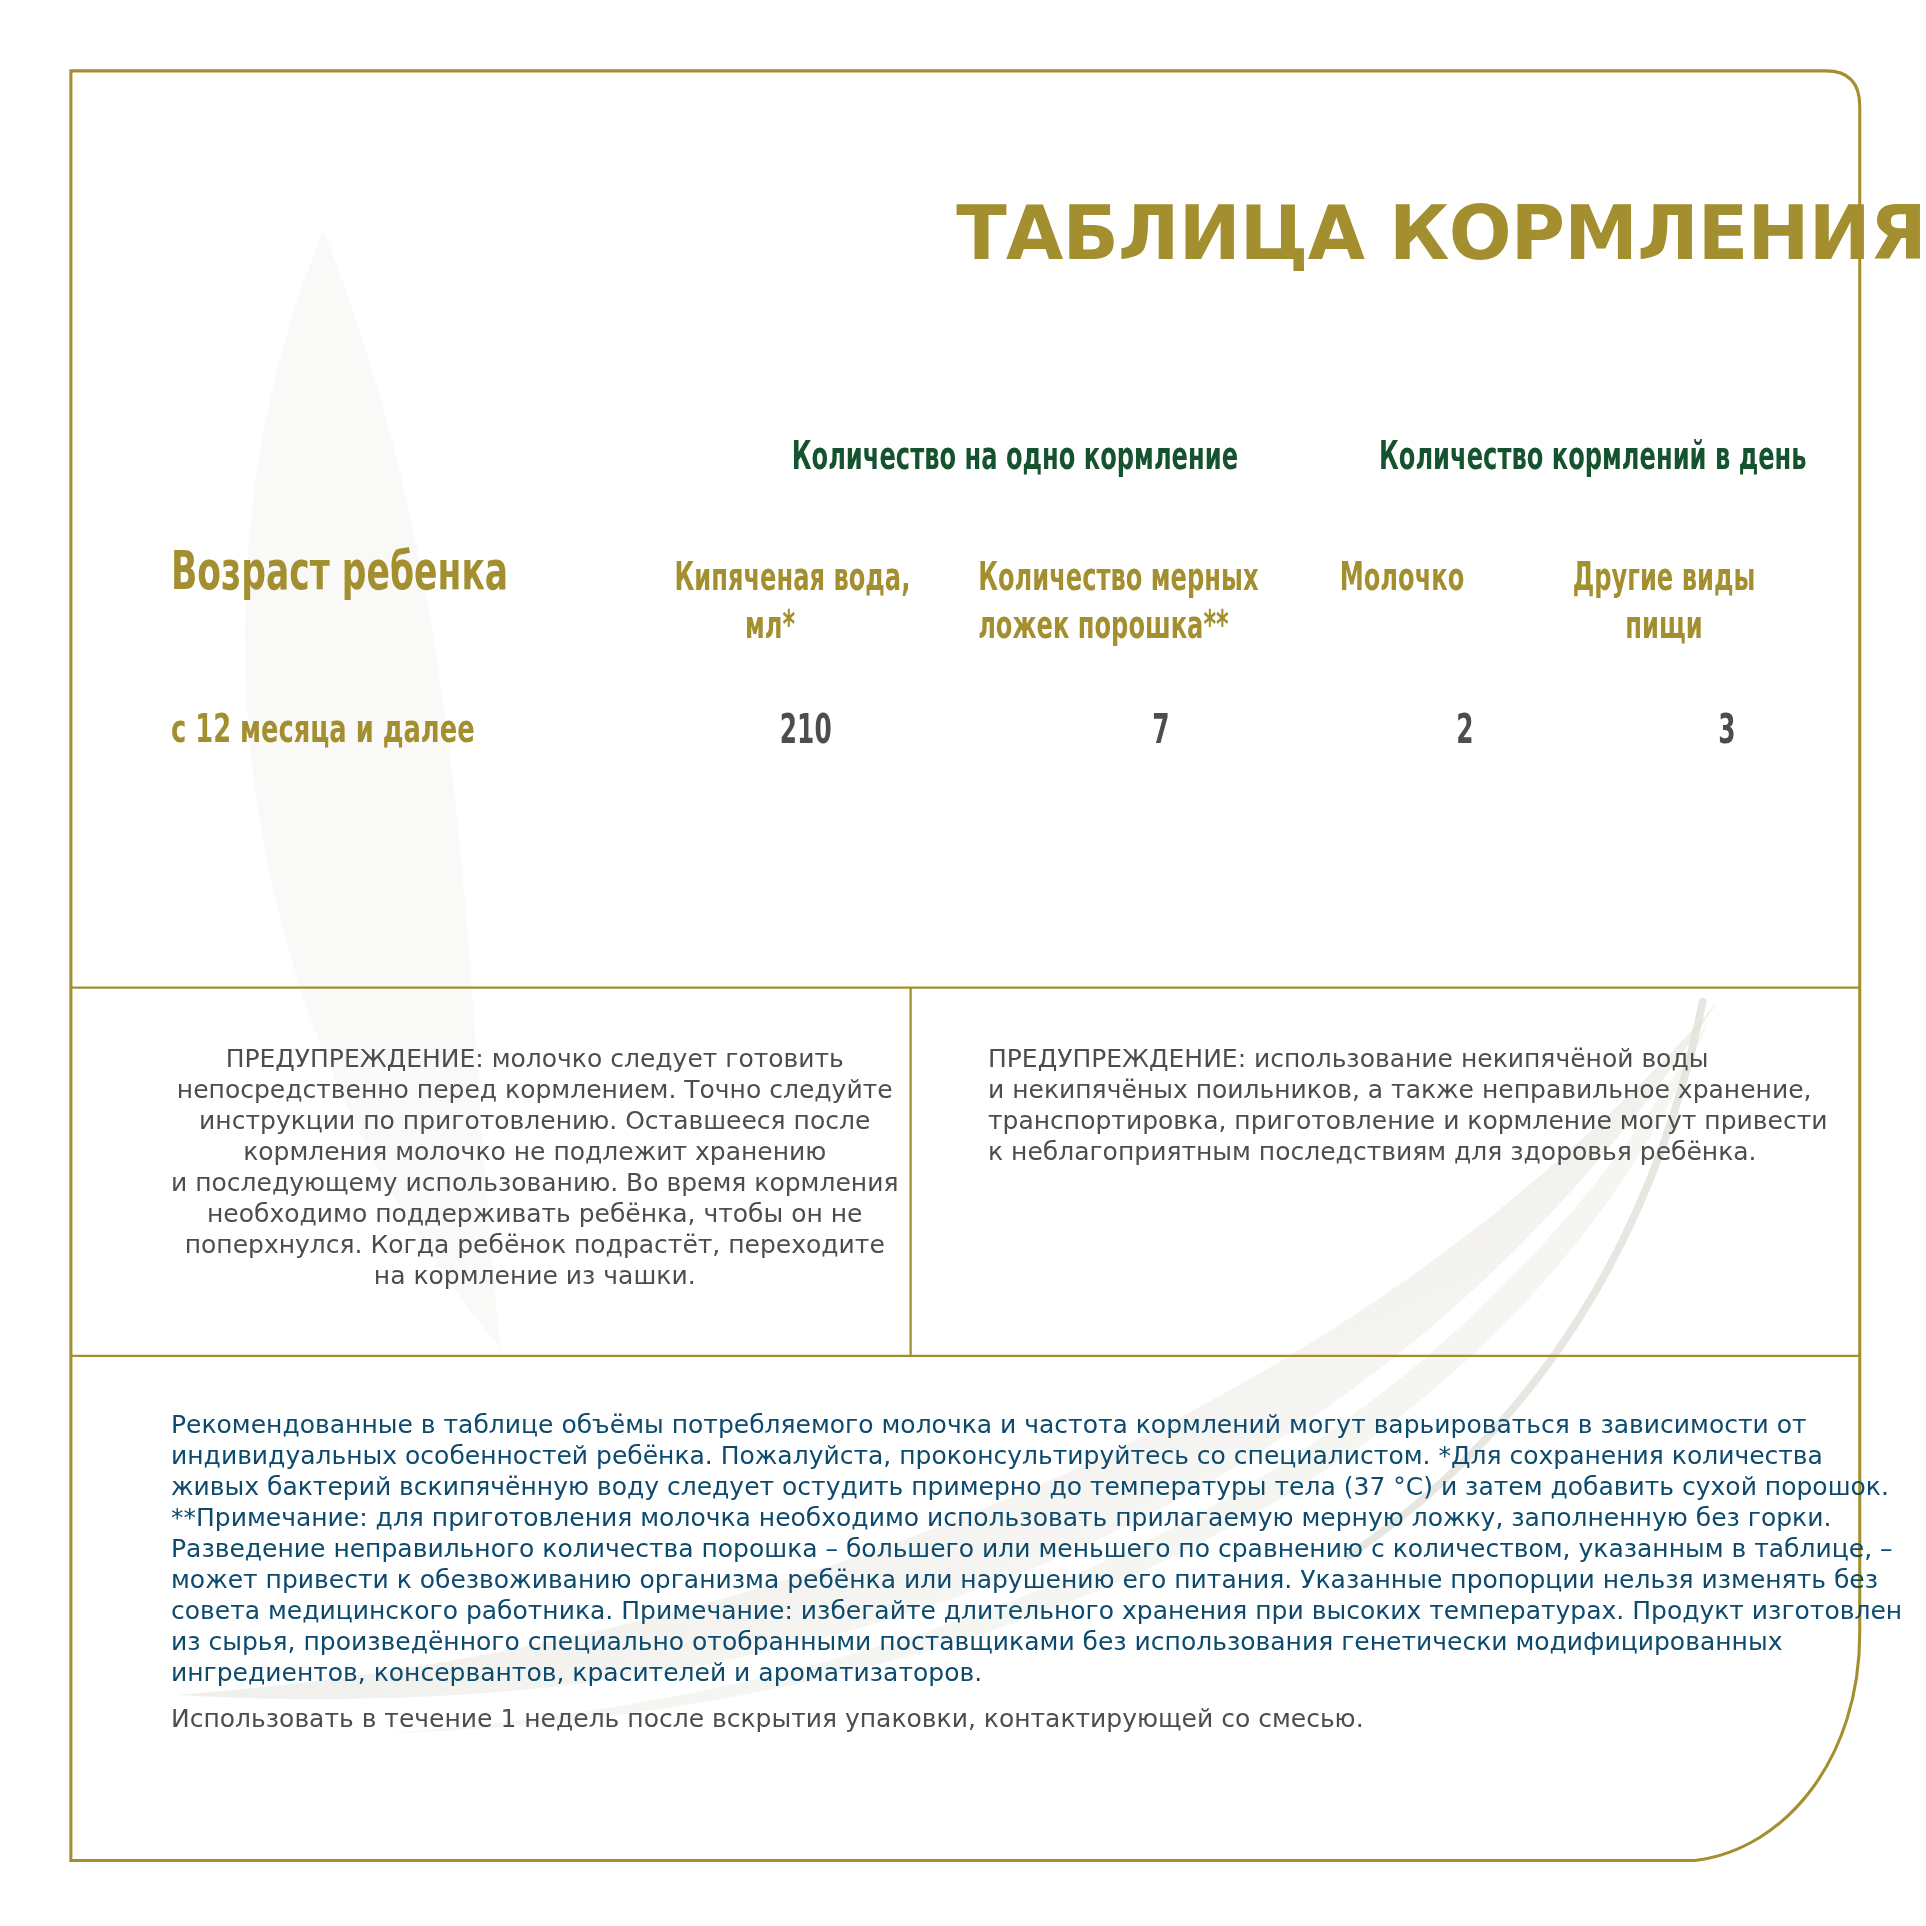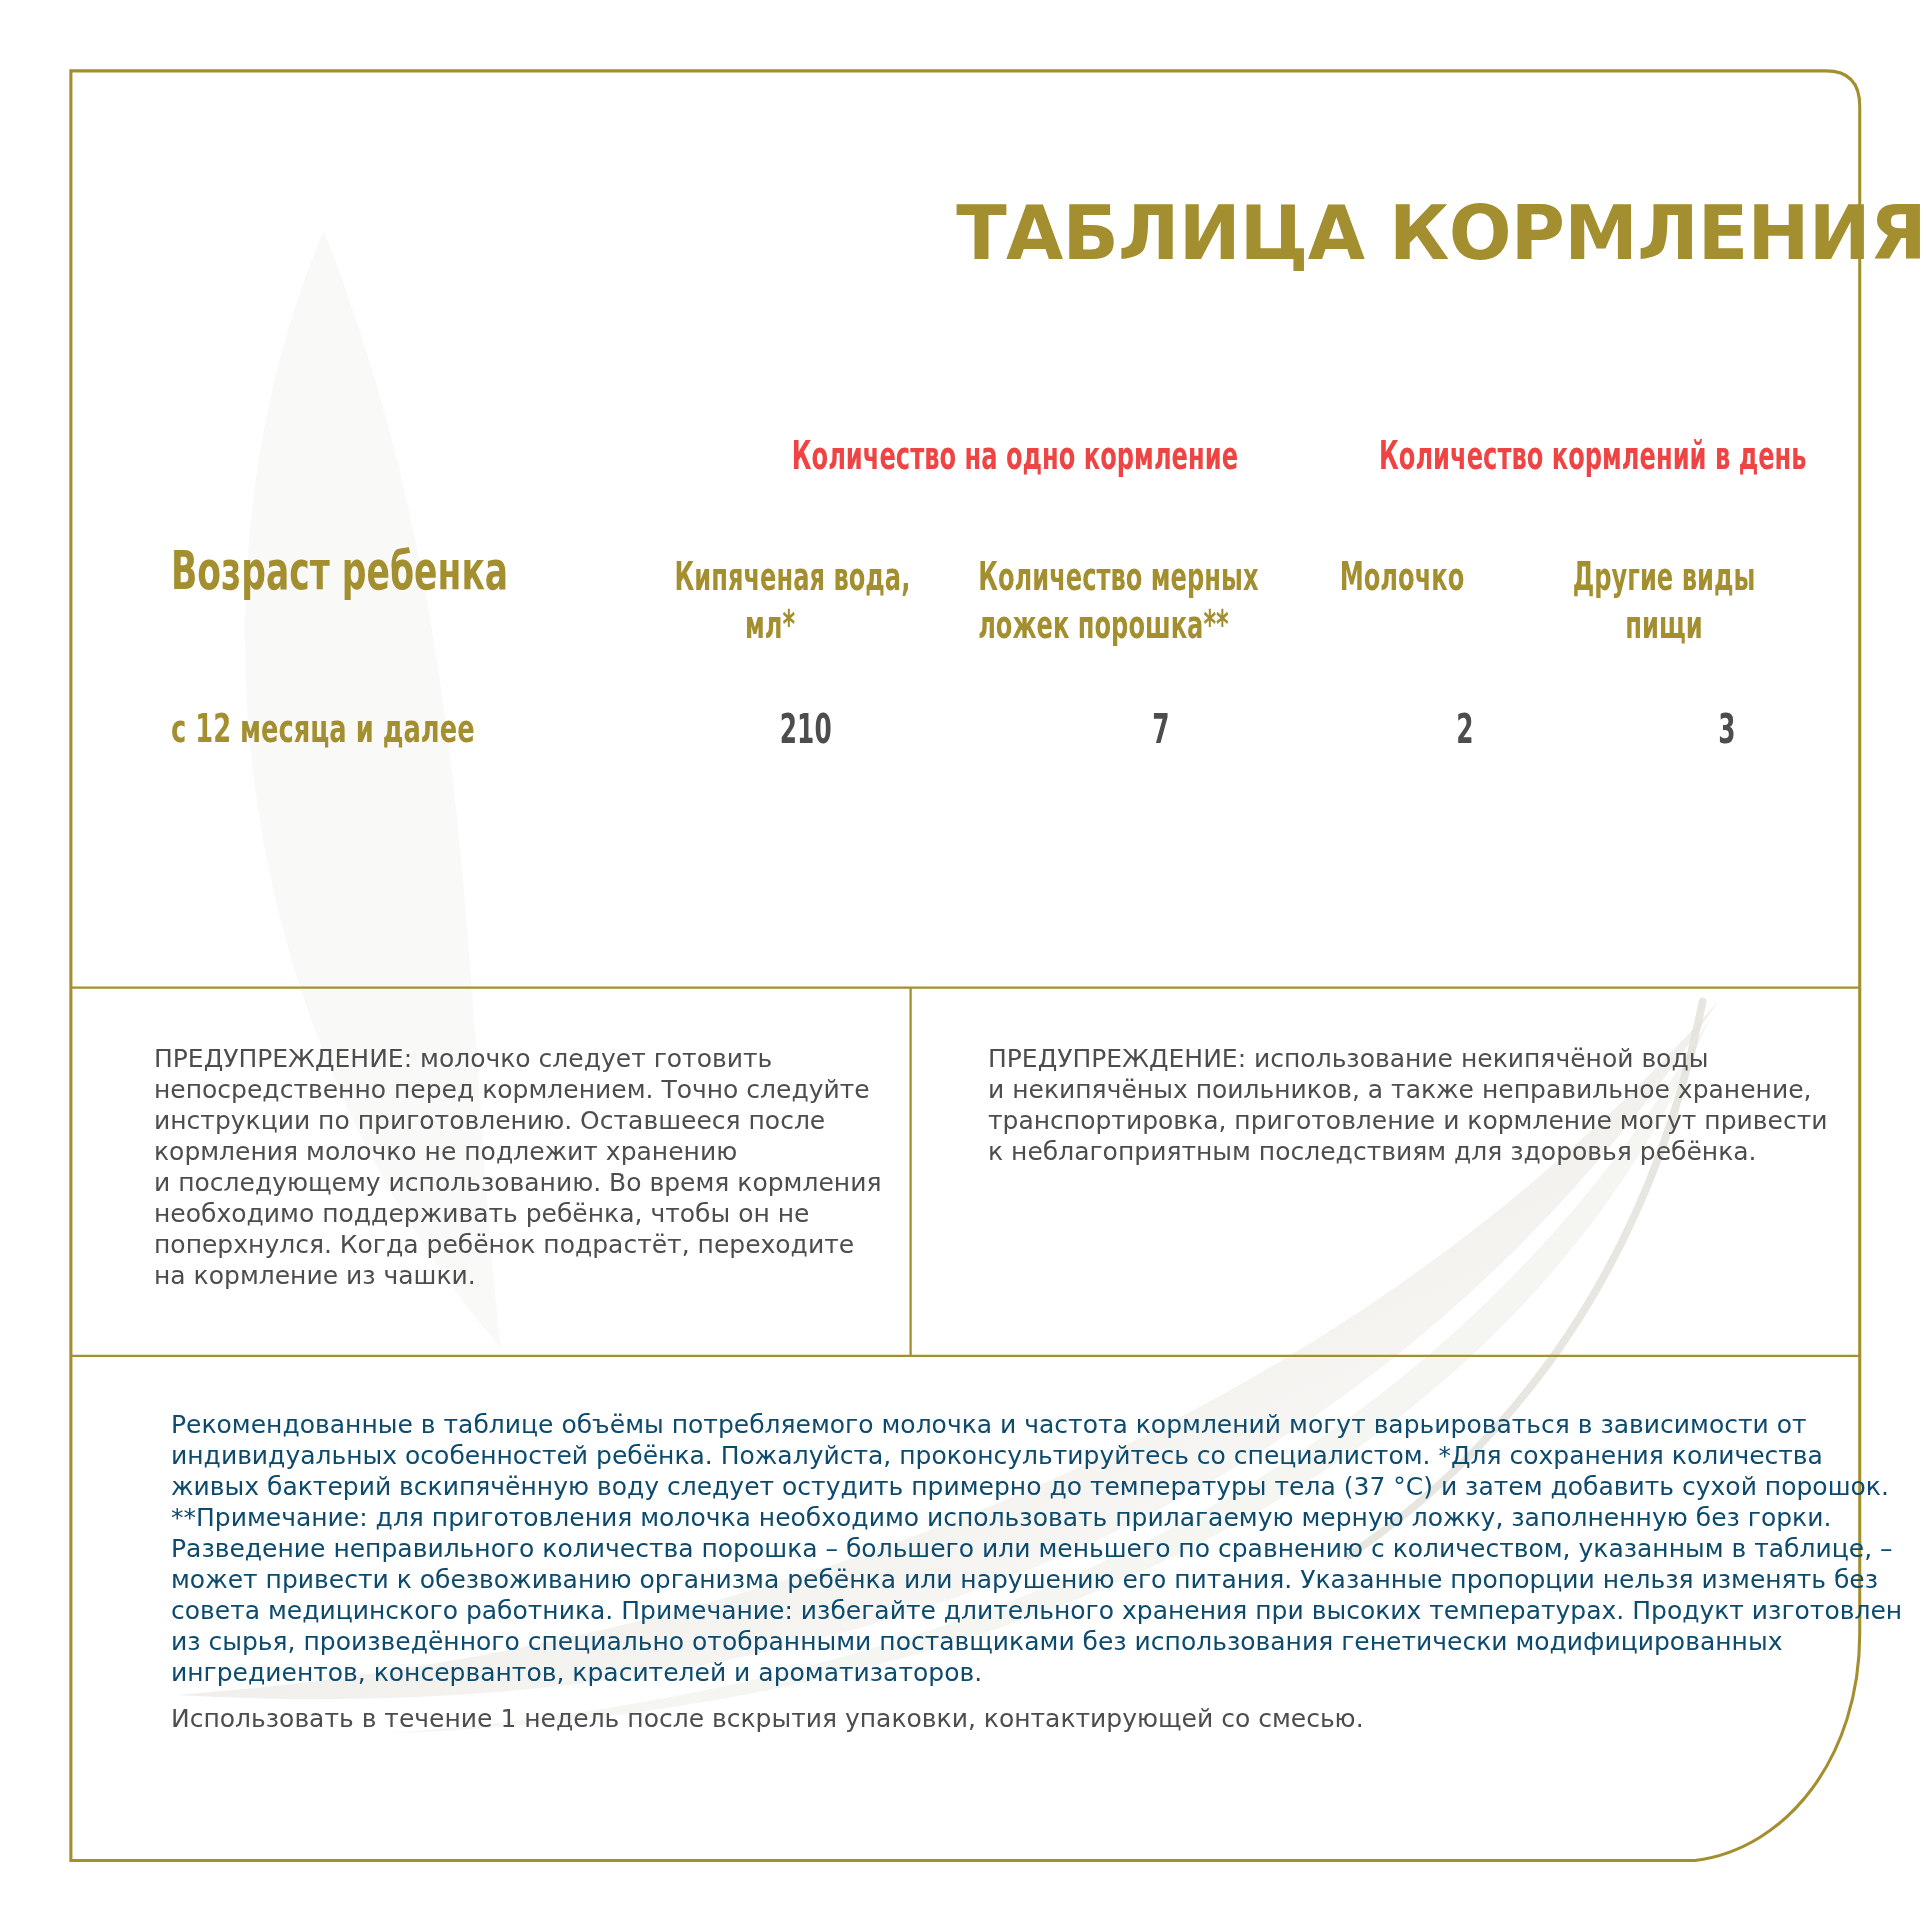--- a/index.html
+++ b/index.html
@@ -47,21 +47,21 @@
       white-space: nowrap;
     }
     .hdr-group {
       position: absolute;
       top: 436px;
       font-family: "DejaVu Sans", sans-serif;
       font-weight: bold;
       font-size: 39px;
       line-height: 1;
       text-align: center;
-      color: #ef4444;
+      color: #14532d;
     }
     .hdr-group .cond { transform: scaleX(0.62); }
 
     .hdr-age {
       position: absolute;
       left: 171px;
       top: 544px;
       font-family: "DejaVu Sans", sans-serif;
       font-weight: bold;
       font-size: 54px;
@@ -201,21 +201,21 @@
     <span class="cond">7</span>
   </div>
   <div class="row-val" style="left:1325px; width:154px;">
     <span class="cond">2</span>
   </div>
   <div class="row-val" style="left:1587px; width:154px;">
     <span class="cond">3</span>
   </div>
 </div>
 
-<div class="warn" style="left:154px; top:1043px;">ПРЕДУПРЕЖДЕНИЕ: молочко следует готовить
+<div class="warn" style="left:171px; top:1043px;text-align:center;">ПРЕДУПРЕЖДЕНИЕ: молочко следует готовить
 непосредственно перед кормлением. Точно следуйте
 инструкции по приготовлению. Оставшееся после
 кормления молочко не подлежит хранению
 и последующему использованию. Во время кормления
 необходимо поддерживать ребёнка, чтобы он не
 поперхнулся. Когда ребёнок подрастёт, переходите
 на кормление из чашки.</div>
 <div class="warn" style="left:988px; top:1043px;">ПРЕДУПРЕЖДЕНИЕ: использование некипячёной воды
 и некипячёных поильников, а также неправильное хранение,
 транспортировка, приготовление и кормление могут привести

